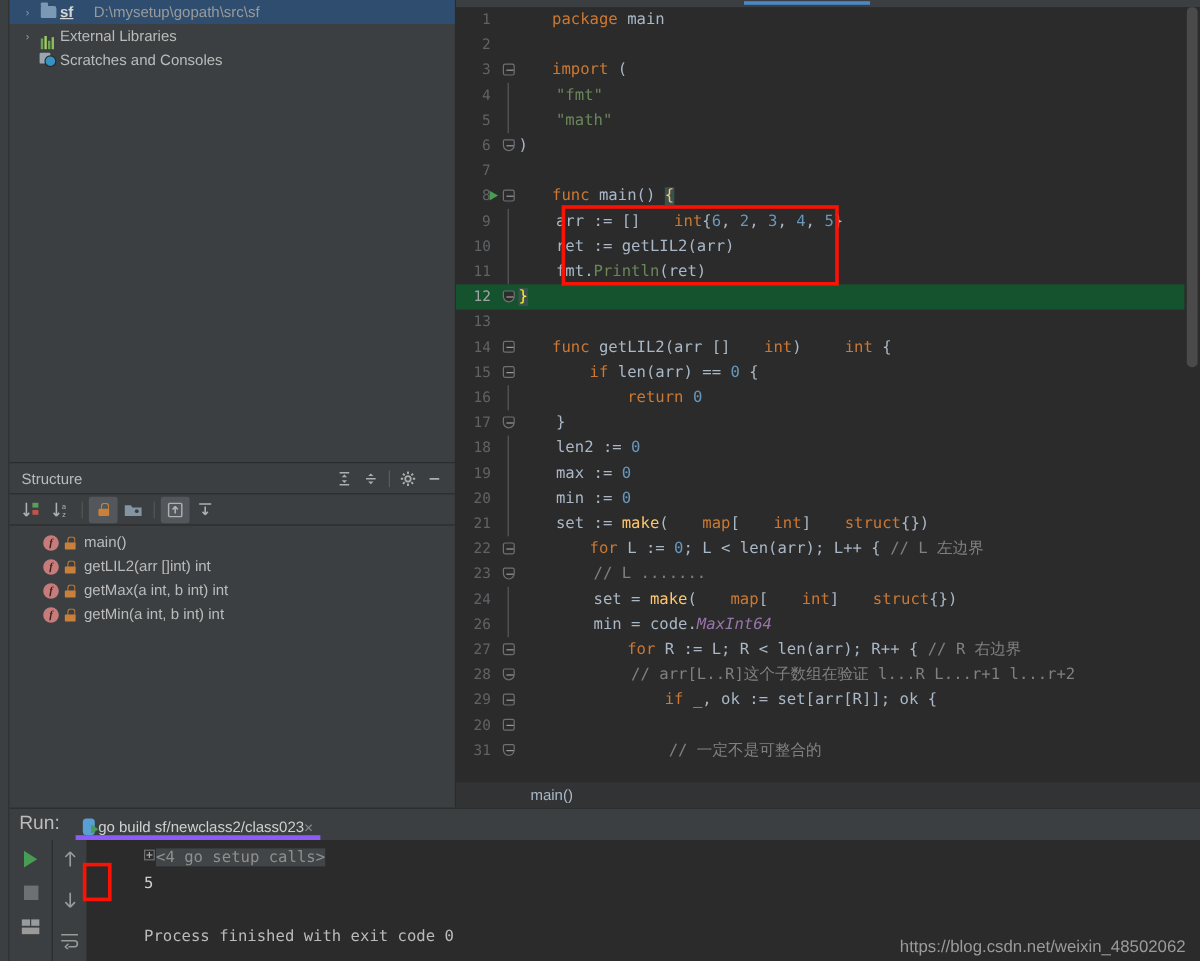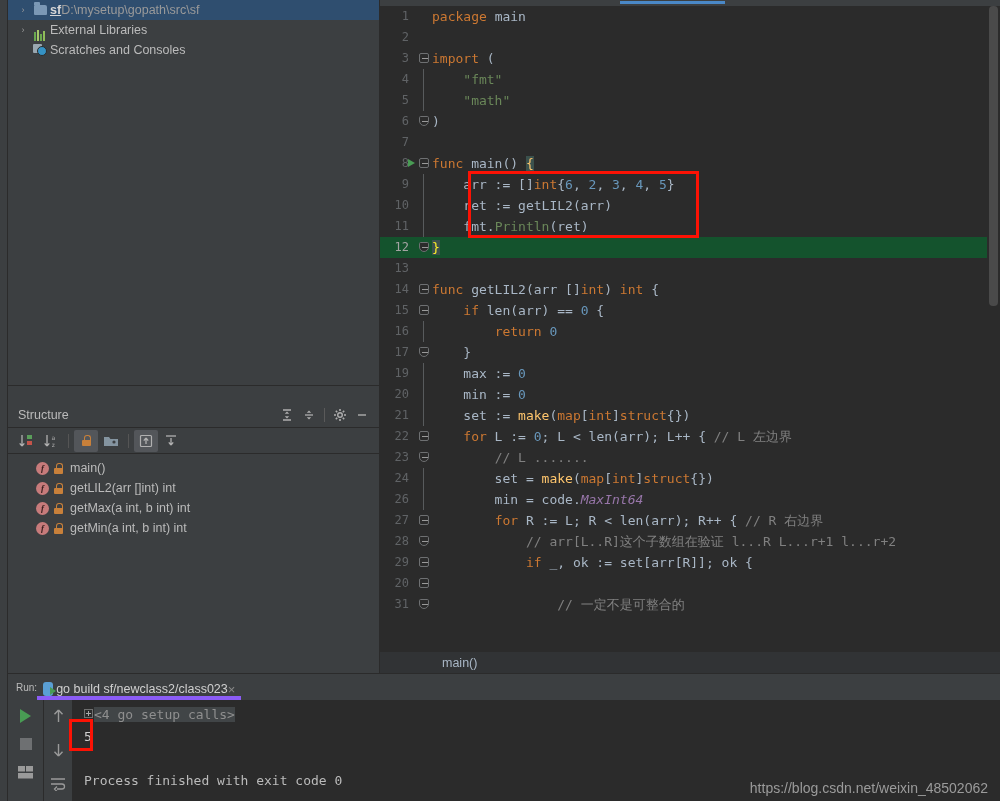--- a/index.html
+++ b/index.html
@@ -62,31 +62,31 @@
     display: inline-block; position: relative; width: 14px; height: 12px; vertical-align: -2px;
   }
   .clock-ico::before {
     content: ""; position: absolute; left: 0; top: 0; width: 9px; height: 9px;
     background: #9aa7b0; border-radius: 1px;
   }
   .clock-ico::after {
     content: ""; position: absolute; right: 0; bottom: 0; width: 8px; height: 8px;
     background: #3592c4; border: 1px solid #2b2b2b; border-radius: 50%;
   }
-  .bold-name { font-weight: bold; color: #d6d6d6; margin-right: 0; text-decoration: underline; }
+  .bold-name { font-weight: bold; color: #d6d6d6; margin-right: 17px; text-decoration: underline; }
   .path-text { color: #9a9a9a; }
 
   
   .structpanel {
     position: absolute; left: 8px; top: 385px; width: 372px; height: 288px;
     background: #3c3f41; border-top: 1px solid #2b2b2b; border-right: 1px solid #2b2b2b;
   }
   .struct-header {
     display: flex; align-items: center; height: 26px;
-    padding: 0 6px 0 10px; border-bottom: 1px solid #2b2b2b; margin-top: 16px;
+    padding: 0 6px 0 10px; border-bottom: 1px solid #2b2b2b;
   }
   .struct-title { font-size: 12.5px; color: #bbbbbb; flex: 1; }
   .hdr-btn {
     width: 22px; height: 22px; display: flex; align-items: center; justify-content: center;
     cursor: pointer;
   }
   .hdr-sep { width: 1px; height: 14px; background: #5a5a5a; margin: 0 4px; }
 
   .struct-toolbar {
     display: flex; align-items: center; height: 26px; padding: 0 6px;
@@ -156,21 +156,21 @@
   }
   .fold-cap::after {
     content: ""; position: absolute; left: 2px; top: 4px; width: 6px; height: 1px; background: #9a9a9a;
   }
   .fold-line { position: absolute; left: 7px; top: 0; width: 1px; height: 21px; background: #585b5d; }
   .runmark {
     position: absolute; left: 28px; top: 6px; width: 0; height: 0;
     border-left: 7px solid #499c54; border-top: 4.5px solid transparent; border-bottom: 4.5px solid transparent;
   }
   .ctext { flex: 1; color: #a9b7c6; }
-  .kw { color: #cc7832; }
+  .kw { color: #cc7832; margin-left: 28px; }
   .str { color: #6a8759; }
   .num { color: #6897bb; }
   .cmt { color: #808080; }
   .fn { color: #ffc66d; }
   .fld { color: #9876aa; font-style: italic; }
   .brace-hl { background: #3b514d; color: #ffc66d; }
   .brace-hl2 { background: #3b514d; color: #ffef28; }
 
   .breadcrumb {
     position: absolute; left: 0; top: 651px; width: 620px; height: 22px;
@@ -187,21 +187,21 @@
 
   
   .redbox { position: absolute; border: 3px solid #fc1204; pointer-events: none; }
 
   
   .runpanel {
     position: absolute; left: 8px; top: 673px; width: 992px; height: 128px;
     background: #3c3f41; border-top: 1px solid #2b2b2b;
   }
   .run-header { display: flex; align-items: center; height: 26px; padding-left: 8px; }
-  .run-label { font-size: 10px; color: #bbbbbb; margin-right: 0; }
+  .run-label { font-size: 16px; color: #bbbbbb; margin-right: 13px; }
   .run-tab {
     display: flex; align-items: flex-end; height: 26px; padding: 0 6px;
     border-bottom: 4px solid #8b5cf6; gap: 0; cursor: pointer;
   }
   .run-tab-title { font-size: 12.5px; color: #d0d0d0; }
   .go-ico {
     display: inline-block; position: relative; width: 13px; height: 14px;
   }
   .go-ico::before {
     content: ""; position: absolute; left: 0; top: 0; width: 10px; height: 14px;
@@ -223,21 +223,21 @@
     padding-top: 6px; gap: 14px;
   }
   .rs-btn { width: 22px; height: 20px; display: flex; align-items: center; justify-content: center; cursor: pointer; }
   .play-tri { width: 0; height: 0; border-left: 11px solid #499c54; border-top: 7px solid transparent; border-bottom: 7px solid transparent; }
   .stop-sq { width: 12px; height: 12px; background: #6e7072; }
   .console {
     flex: 1; background: #2b2b2b; position: relative;
     font-family: "DejaVu Sans Mono", "Liberation Mono", monospace;
     font-size: 13px; color: #bbbbbb; padding: 4px 0 0 12px;
   }
-  .cons-line { height: 22px; line-height: 22px; white-space: pre; }
+  .cons-line { height: 22px; line-height: 22px; white-space: pre; margin-left: 36px; }
   .fold-setup {
     display: inline-block; width: 9px; height: 9px; border: 1px solid #707070;
     position: relative; vertical-align: 1px; margin-right: 1px;
   }
   .fold-setup::before { content: ""; position: absolute; left: 1px; top: 3px; width: 5px; height: 1px; background: #aaa; }
   .fold-setup::after { content: ""; position: absolute; left: 3px; top: 1px; width: 1px; height: 5px; background: #aaa; }
   .setup-txt { background: #414547; color: #8f8f8f; }
   .watermark {
     position: absolute; right: 12px; bottom: 6px; font-size: 14px; color: #9b9b9b;
     font-family: "Liberation Sans", sans-serif;
@@ -389,20 +389,21 @@
         <div class="codeline"><span class="lnum">8</span><span class="foldcol"><span class="fold-minus"></span></span><span class="runmark"></span><span class="ctext"><span class="kw">func</span><span> main() </span><span class="brace-hl">{</span></span></div>
         <div class="codeline"><span class="lnum">9</span><span class="foldcol"><span class="fold-line"></span></span><span class="ctext"><span>    arr := []</span><span class="kw">int</span><span>{</span><span class="num">6</span><span>, </span><span class="num">2</span><span>, </span><span class="num">3</span><span>, </span><span class="num">4</span><span>, </span><span class="num">5</span><span>}</span></span></div>
         <div class="codeline"><span class="lnum">10</span><span class="foldcol"><span class="fold-line"></span></span><span class="ctext"><span>    ret := getLIL2(arr)</span></span></div>
         <div class="codeline"><span class="lnum">11</span><span class="foldcol"><span class="fold-line"></span></span><span class="ctext"><span>    fmt.</span><span class="str">Println</span><span>(ret)</span></span></div>
         <div class="codeline current"><span class="lnum">12</span><span class="foldcol"><span class="fold-cap"></span></span><span class="ctext"><span class="brace-hl2">}</span></span></div>
         <div class="codeline"><span class="lnum">13</span><span class="foldcol"></span><span class="ctext"></span></div>
         <div class="codeline"><span class="lnum">14</span><span class="foldcol"><span class="fold-minus"></span></span><span class="ctext"><span class="kw">func</span><span> getLIL2(arr []</span><span class="kw">int</span><span>) </span><span class="kw">int</span><span> {</span></span></div>
         <div class="codeline"><span class="lnum">15</span><span class="foldcol"><span class="fold-minus"></span></span><span class="ctext"><span>    </span><span class="kw">if</span><span> len(arr) == </span><span class="num">0</span><span> {</span></span></div>
         <div class="codeline"><span class="lnum">16</span><span class="foldcol"><span class="fold-line"></span></span><span class="ctext"><span>        </span><span class="kw">return</span><span> </span><span class="num">0</span></span></div>
         <div class="codeline"><span class="lnum">17</span><span class="foldcol"><span class="fold-cap"></span></span><span class="ctext"><span>    }</span></span></div>
+        <div class="codeline"><span class="lnum">18</span><span class="foldcol"><span class="fold-line"></span></span><span class="ctext"><span>    len2 := </span><span class="num">0</span></span></div>
         <div class="codeline"><span class="lnum">19</span><span class="foldcol"><span class="fold-line"></span></span><span class="ctext"><span>    max := </span><span class="num">0</span></span></div>
         <div class="codeline"><span class="lnum">20</span><span class="foldcol"><span class="fold-line"></span></span><span class="ctext"><span>    min := </span><span class="num">0</span></span></div>
         <div class="codeline"><span class="lnum">21</span><span class="foldcol"><span class="fold-line"></span></span><span class="ctext"><span>    set := </span><span class="fn">make</span><span>(</span><span class="kw">map</span><span>[</span><span class="kw">int</span><span>]</span><span class="kw">struct</span><span>{})</span></span></div>
         <div class="codeline"><span class="lnum">22</span><span class="foldcol"><span class="fold-minus"></span></span><span class="ctext"><span>    </span><span class="kw">for</span><span> L := </span><span class="num">0</span><span>; L &lt; len(arr); L++ { </span><span class="cmt">// L 左边界</span></span></div>
         <div class="codeline"><span class="lnum">23</span><span class="foldcol"><span class="fold-cap"></span></span><span class="ctext"><span>        </span><span class="cmt">// L .......</span></span></div>
         <div class="codeline"><span class="lnum">24</span><span class="foldcol"><span class="fold-line"></span></span><span class="ctext"><span>        set = </span><span class="fn">make</span><span>(</span><span class="kw">map</span><span>[</span><span class="kw">int</span><span>]</span><span class="kw">struct</span><span>{})</span></span></div>
         <div class="codeline"><span class="lnum">26</span><span class="foldcol"><span class="fold-line"></span></span><span class="ctext"><span>        min = code.</span><span class="fld">MaxInt64</span></span></div>
         <div class="codeline"><span class="lnum">27</span><span class="foldcol"><span class="fold-minus"></span></span><span class="ctext"><span>        </span><span class="kw">for</span><span> R := L; R &lt; len(arr); R++ { </span><span class="cmt">// R 右边界</span></span></div>
         <div class="codeline"><span class="lnum">28</span><span class="foldcol"><span class="fold-cap"></span></span><span class="ctext"><span>            </span><span class="cmt">// arr[L..R]这个子数组在验证 l...R L...r+1 l...r+2</span></span></div>
         <div class="codeline"><span class="lnum">29</span><span class="foldcol"><span class="fold-minus"></span></span><span class="ctext"><span>            </span><span class="kw">if</span><span> _, ok := set[arr[R]]; ok {</span></span></div>

